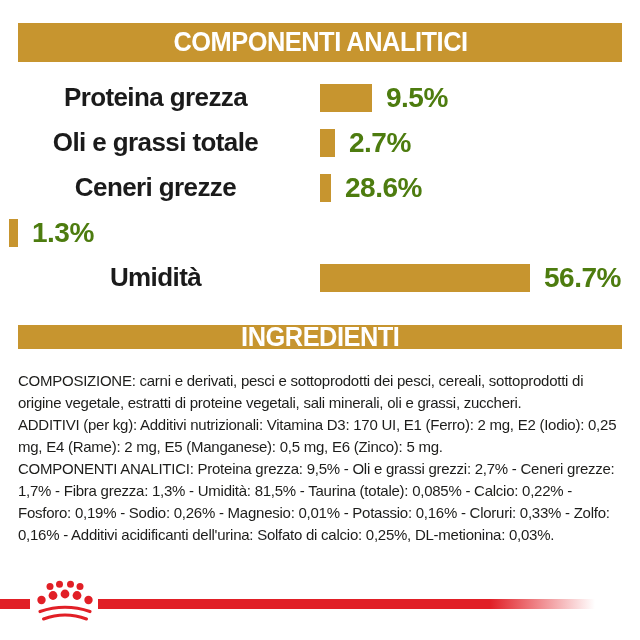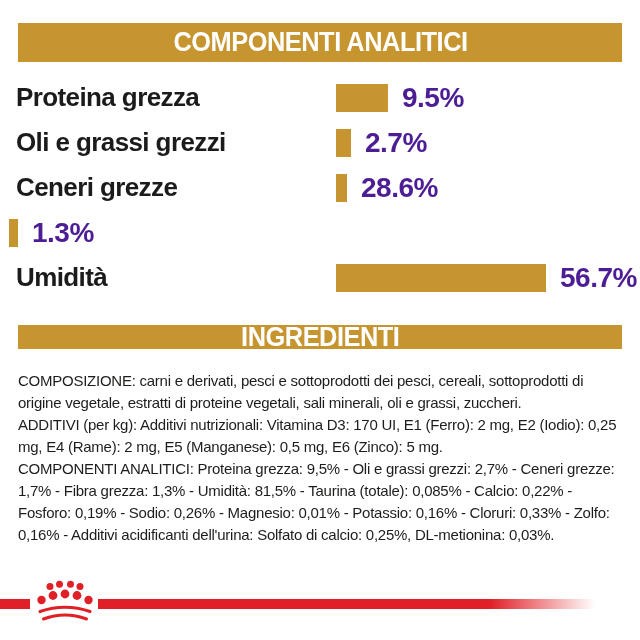--- a/index.html
+++ b/index.html
@@ -20,28 +20,27 @@
     color:#fff;font-weight:bold;font-size:27px;letter-spacing:-0.5px;
     transform:scaleX(0.94);transform-origin:center;white-space:nowrap;
   }
   #banner-analytical{top:23px;height:39px;}
   #banner-ingredients{top:325px;height:24px;}
 
   
   #chart{position:absolute;top:75px;left:0;width:640px;}
   .chart-row{display:flex;align-items:center;height:45px;}
   .chart-label{
-    width:311px;text-align:left;flex:0 0 311px;
+    width:311px;text-align:center;flex:0 0 311px;
     font-size:26px;font-weight:bold;letter-spacing:-0.6px;color:#1b1b1b;
     white-space:nowrap;
-    padding-left:16px;
   }
   .chart-bar{height:28px;margin-left:9px;background:var(--gold,#C7952F);flex:0 0 auto;}
   .chart-value{
-    margin-left:14px;font-size:28px;font-weight:bold;color:#4c1d95;
+    margin-left:14px;font-size:28px;font-weight:bold;color:#4d7c0f;
     letter-spacing:-0.5px;white-space:nowrap;
   }
 
   
   .body-text{
     position:absolute;left:18px;top:370px;width:606px;
     font-size:15px;line-height:22px;letter-spacing:-0.25px;color:#1d1d1b;
   }
   .body-text p{margin:0;}
 
@@ -71,21 +70,21 @@
 
   <div id="chart">
 
       <div class="chart-row">
         <span class="chart-label">Proteina grezza</span>
         <span class="chart-bar" style="width: 52px; background: rgb(199, 149, 47);"></span>
         <span class="chart-value">9.5%</span>
       </div>
 
       <div class="chart-row">
-        <span class="chart-label">Oli e grassi grezzi</span>
+        <span class="chart-label">Oli e grassi totale</span>
         <span class="chart-bar" style="width: 15px; background: rgb(199, 149, 47);"></span>
         <span class="chart-value">2.7%</span>
       </div>
 
       <div class="chart-row">
         <span class="chart-label">Ceneri grezze</span>
         <span class="chart-bar" style="width: 11px; background: rgb(199, 149, 47);"></span>
         <span class="chart-value">28.6%</span>
       </div>
 

